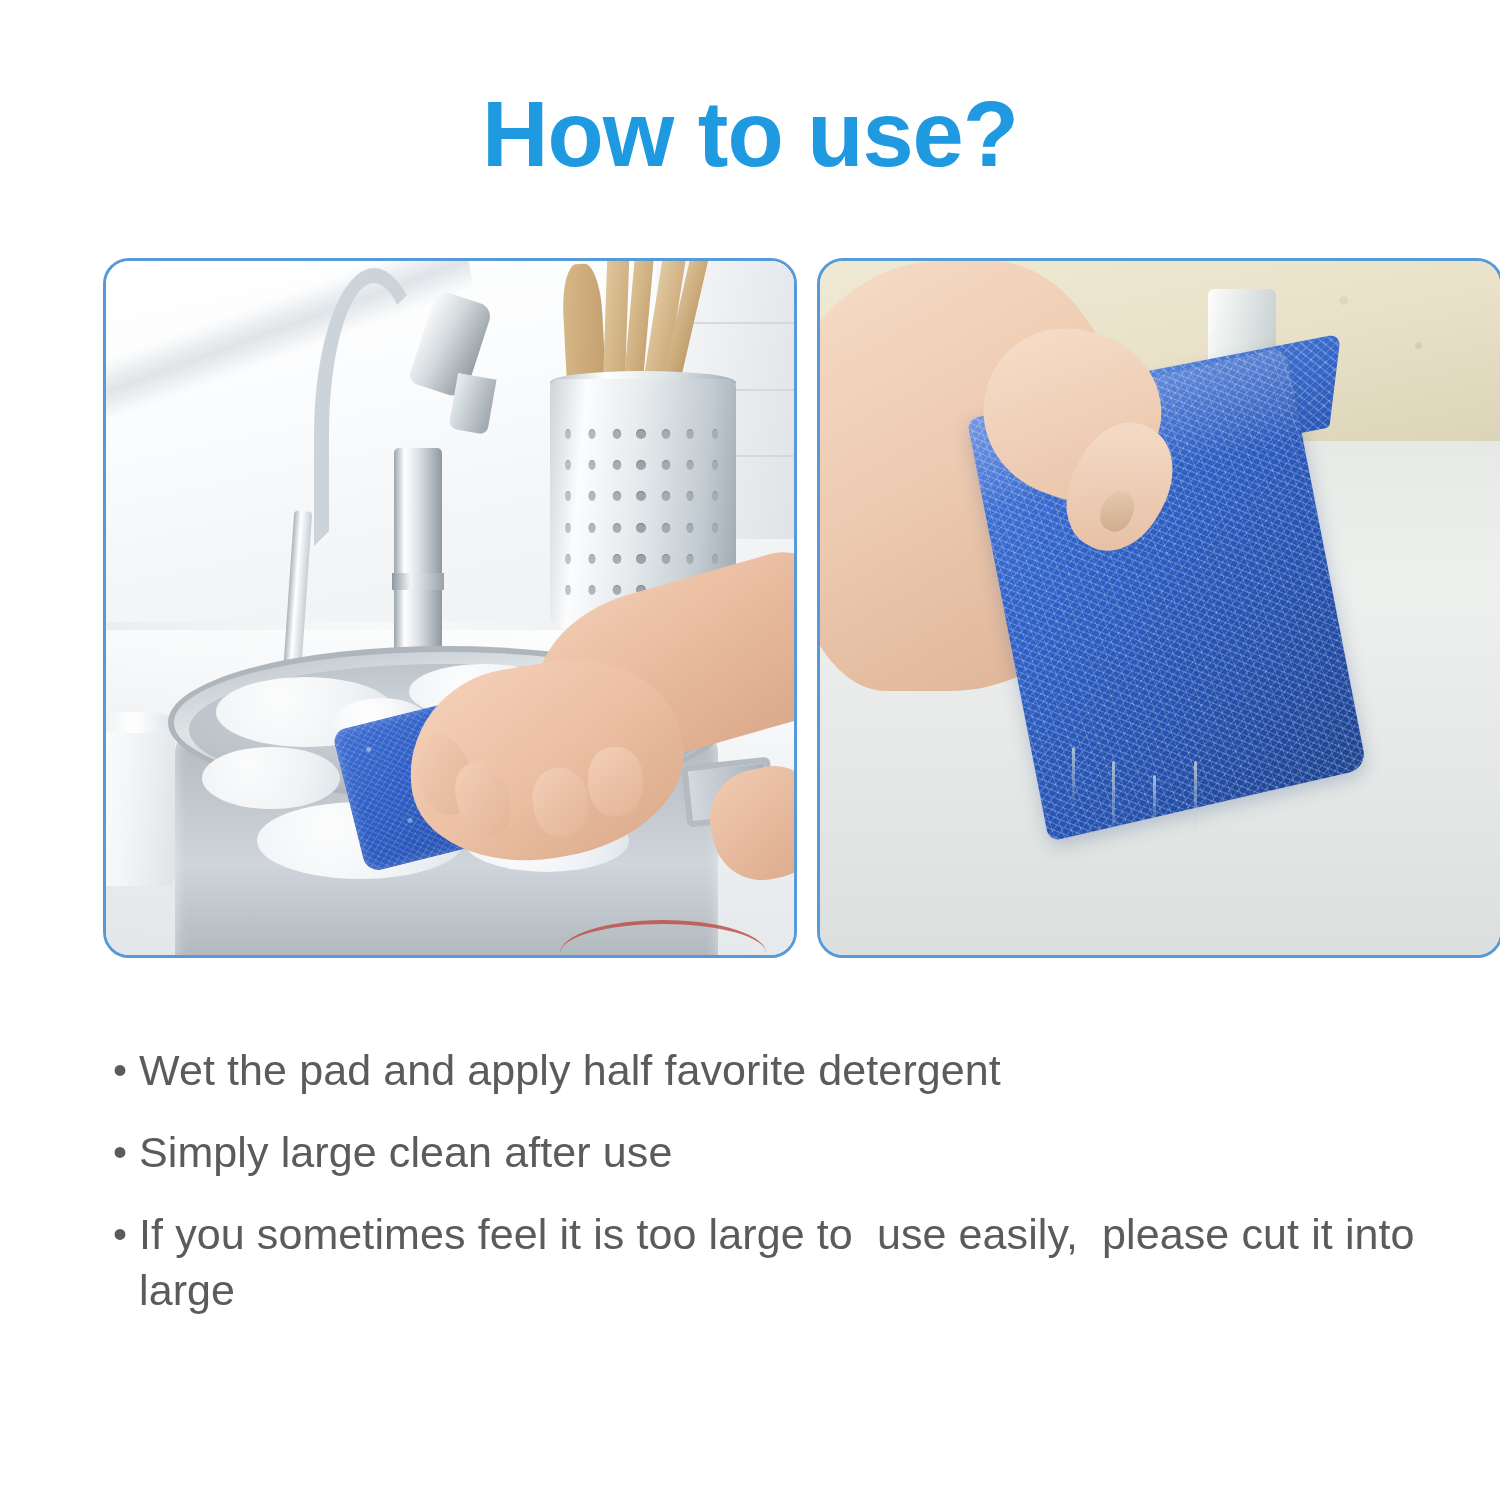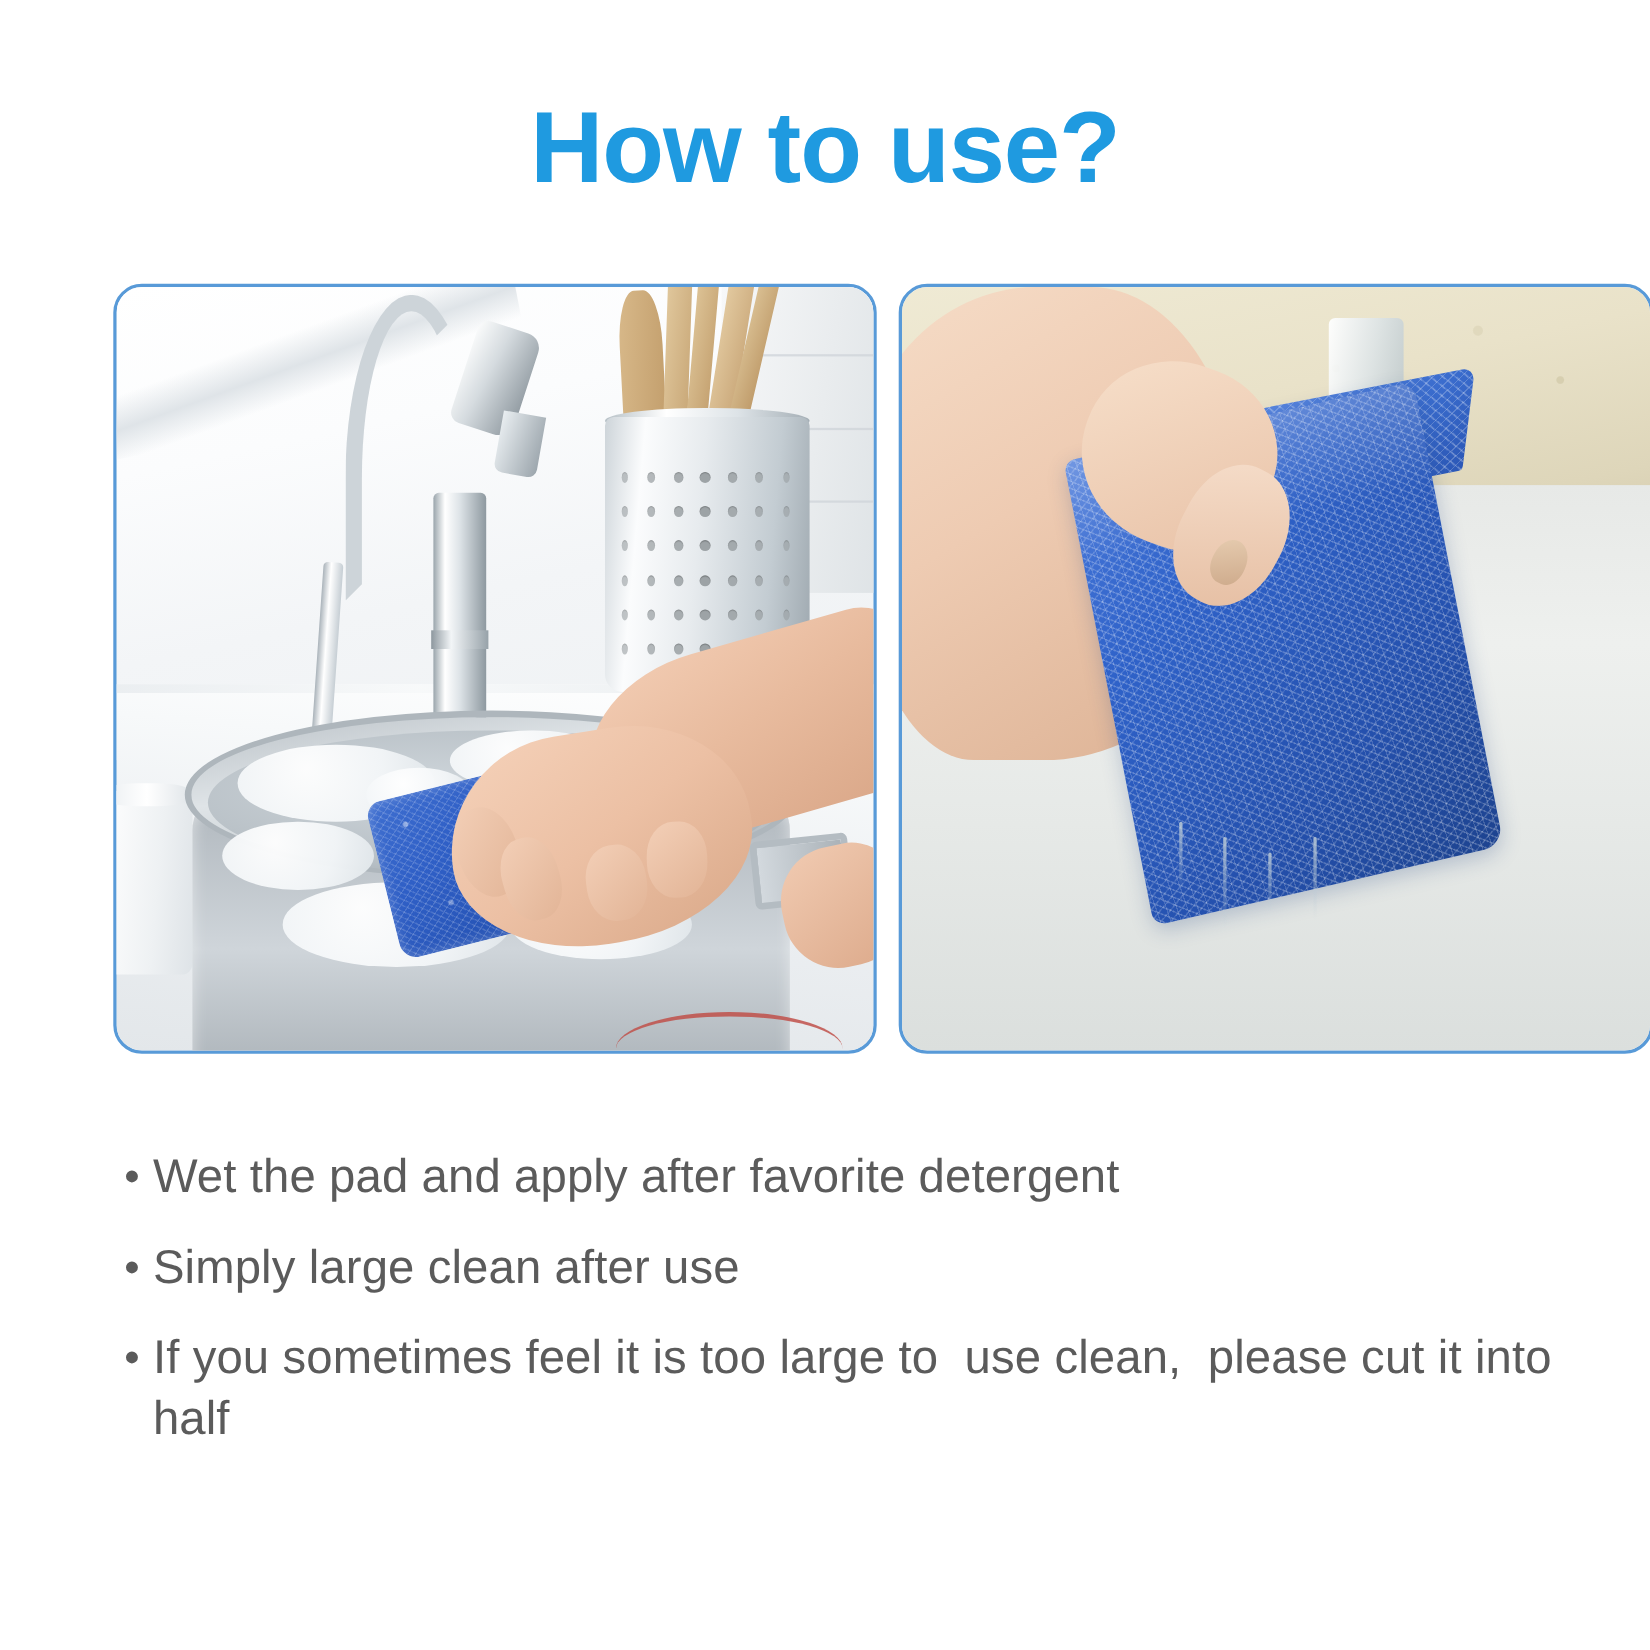--- a/index.html
+++ b/index.html
@@ -600,26 +600,26 @@
     <div class="drip d2"></div>
     <div class="drip d3"></div>
     <div class="drip d4"></div>
   </div>
 </div>
 
 <div id="instruction-list">
 
   <div class="bullet-row">
     <span class="bullet-dot">•</span>
-    <span class="bullet-text">Wet the pad and apply after favorite detergent</span>
+    <span class="bullet-text">Wet the pad and apply half favorite detergent</span>
   </div>
 
   <div class="bullet-row">
     <span class="bullet-dot">•</span>
     <span class="bullet-text">Simply large clean after use</span>
   </div>
 
   <div class="bullet-row">
     <span class="bullet-dot">•</span>
-    <span class="bullet-text">If you sometimes feel it is too large to  use clean,  please cut it into half</span>
+    <span class="bullet-text">If you sometimes feel it is too large to  use easily,  please cut it into large</span>
   </div>
 
 </div>
 
 </body></html>

